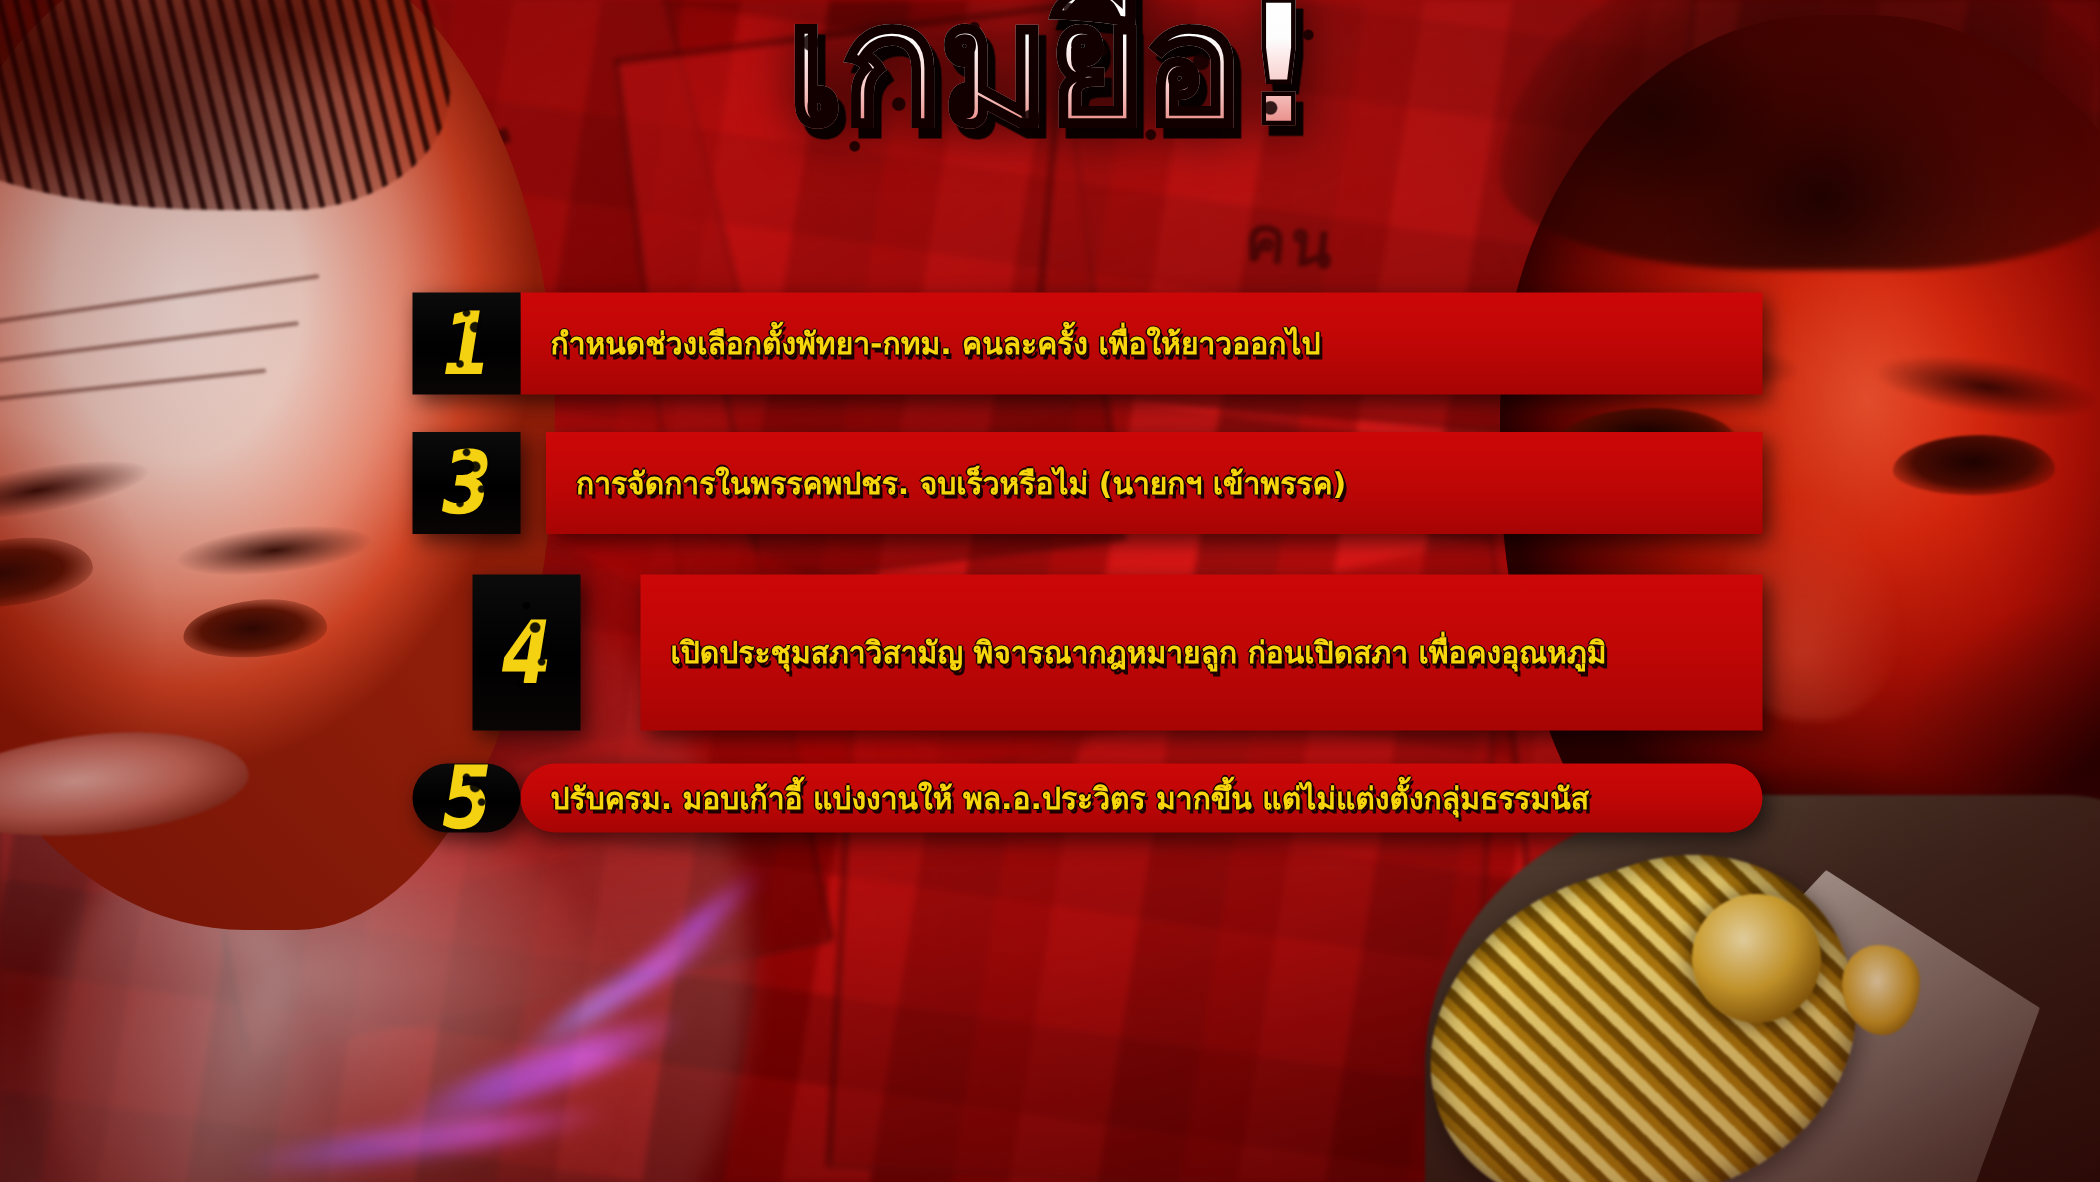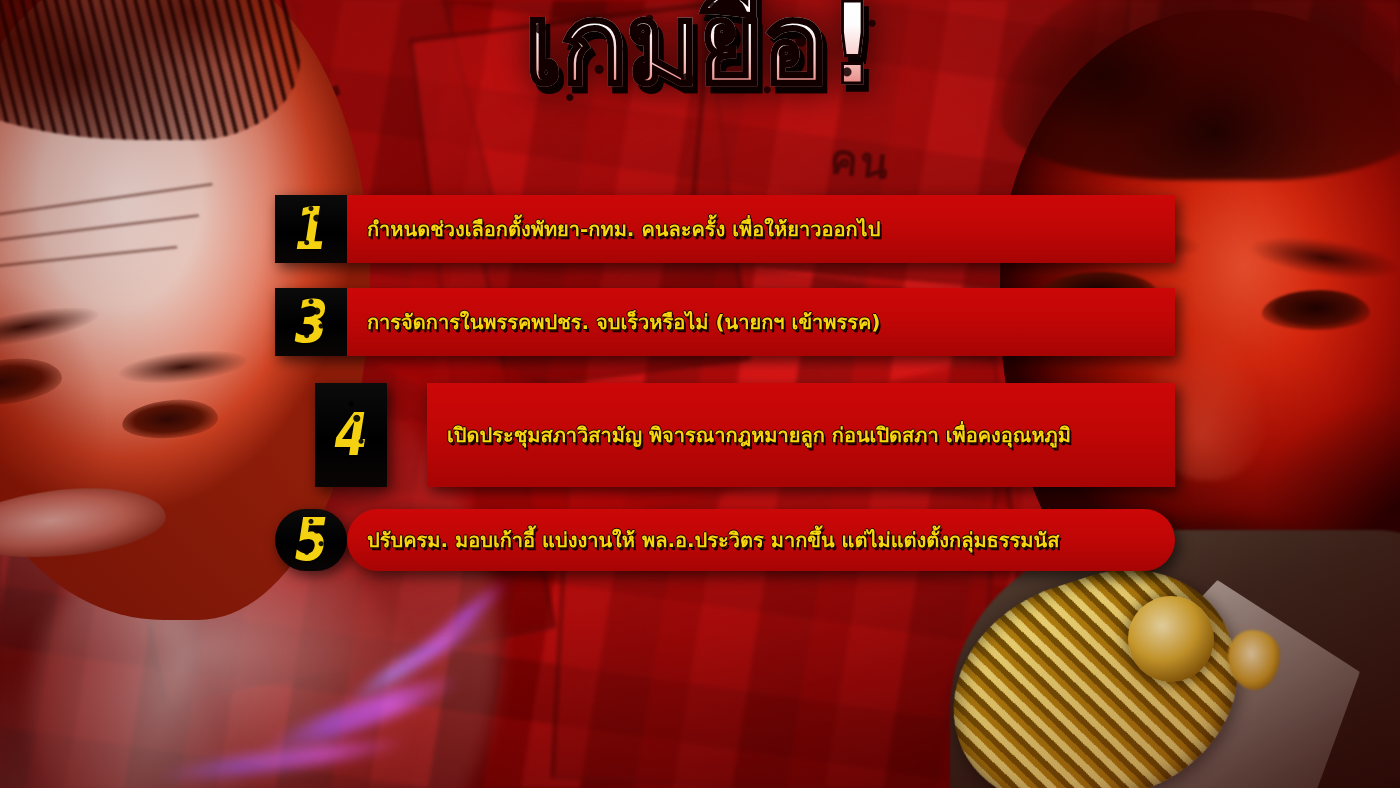--- a/index.html
+++ b/index.html
@@ -348,25 +348,25 @@
     white-space: nowrap;
     text-shadow:
       -1px 0 0 #1a0000, 1px 0 0 #1a0000, 0 -1px 0 #1a0000, 0 1px 0 #1a0000,
       2px 3px 0 rgba(0,0,0,.85);
   }
 
   .r1 .badge, .r1 .bar { height: 68px; }
   .r2 .badge, .r2 .bar { height: 68px; }
   .r3 .badge, .r3 .bar { height: 68px; }
   .r4 .badge, .r4 .bar { height: 104px; margin-left: 40px; }
-  .r5 .badge, .r5 .bar { height: 62px; border-radius: 31px; }
+  .r5 .badge, .r5 .bar { height: 46px; border-radius: 31px; }
 
   .r1 { margin-bottom: 25px; }
   .r2 { margin-bottom: 25px; }
-  .r3 { margin-bottom: 27px; }
+  .r3 { margin-bottom: 27px; gap: 17px; }
   .r4 { margin-bottom: 22px; }
 </style>
 </head>
 <body>
 
 <div class="stage">
 
   <div class="bg-base"></div>
   <div class="bg-posters"></div>
 

